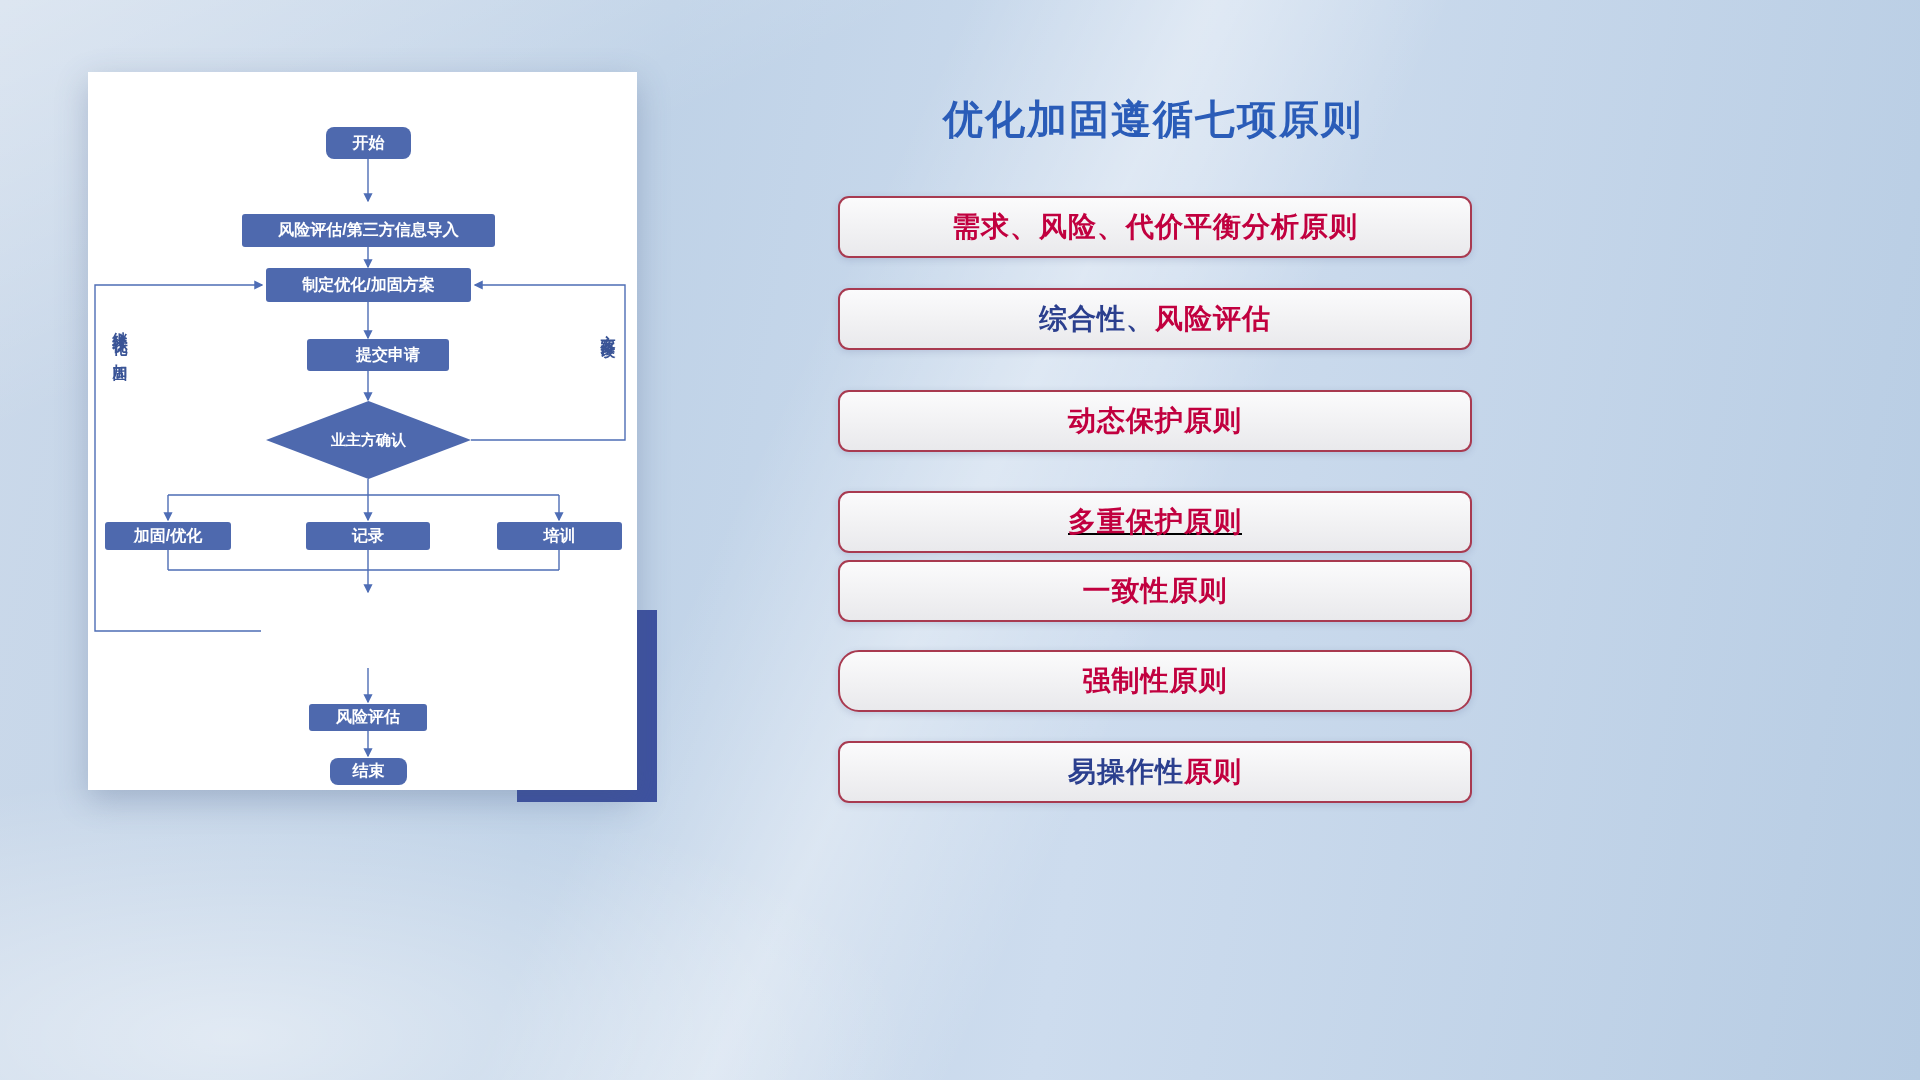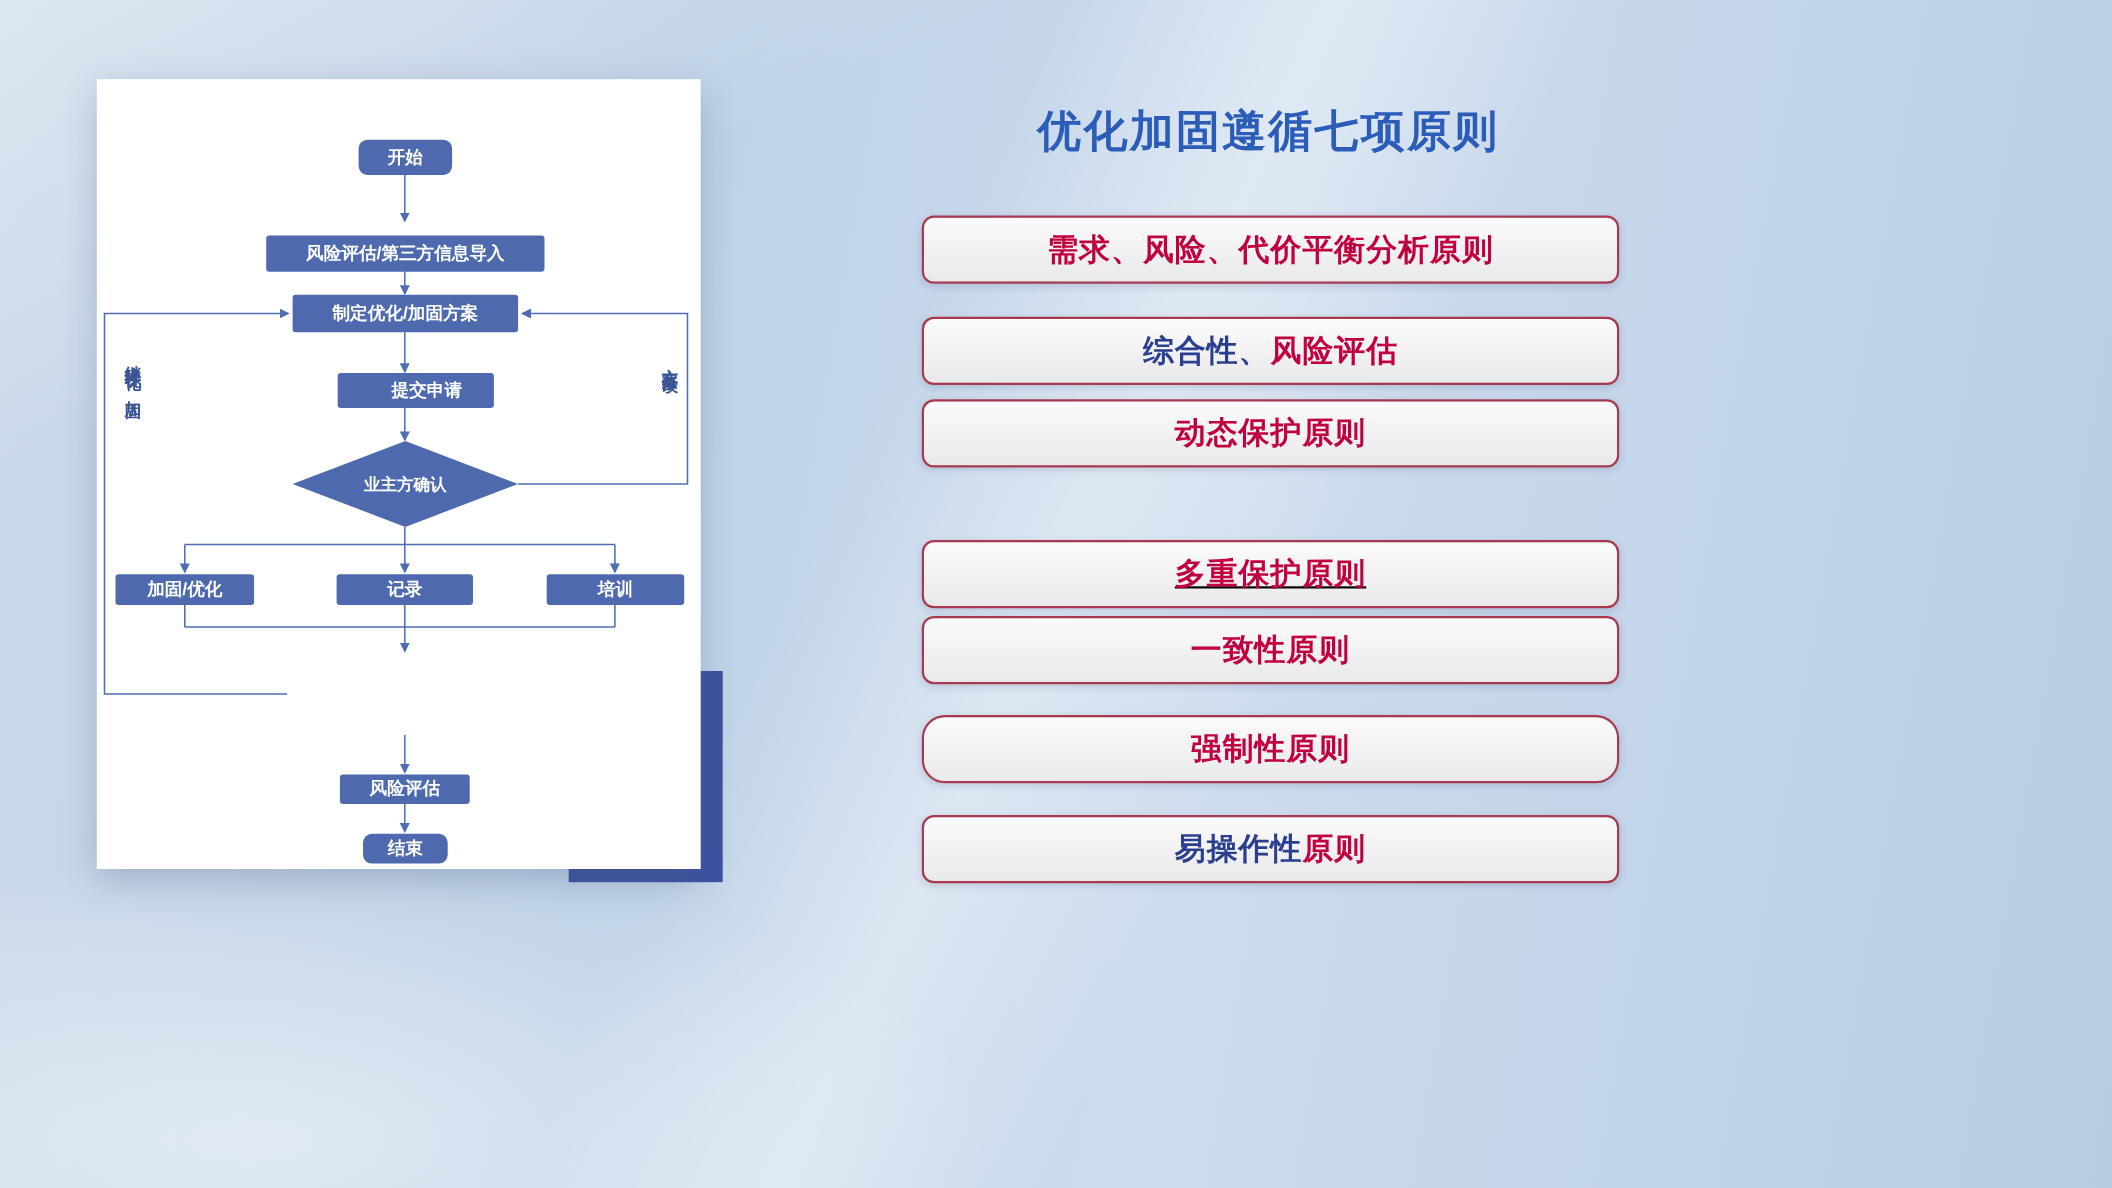--- a/index.html
+++ b/index.html
@@ -101,21 +101,21 @@
 <div class="principle" style="top:196px;">
   <span class="seg-blue"></span>
   <span class="seg-red">需求、风险、代价平衡分析原则</span>
 </div>
 
 <div class="principle" style="top:288px;">
   <span class="seg-blue">综合性、</span>
   <span class="seg-red">风险评估</span>
 </div>
 
-<div class="principle" style="top:363px;">
+<div class="principle" style="top:390px;">
   <span class="seg-blue"></span>
   <span class="seg-red">动态保护原则</span>
 </div>
 
 <div class="principle" style="top:491px;text-decoration:underline;">
   <span class="seg-blue"></span>
   <span class="seg-red">多重保护原则</span>
 </div>
 
 <div class="principle" style="top:560px;">

